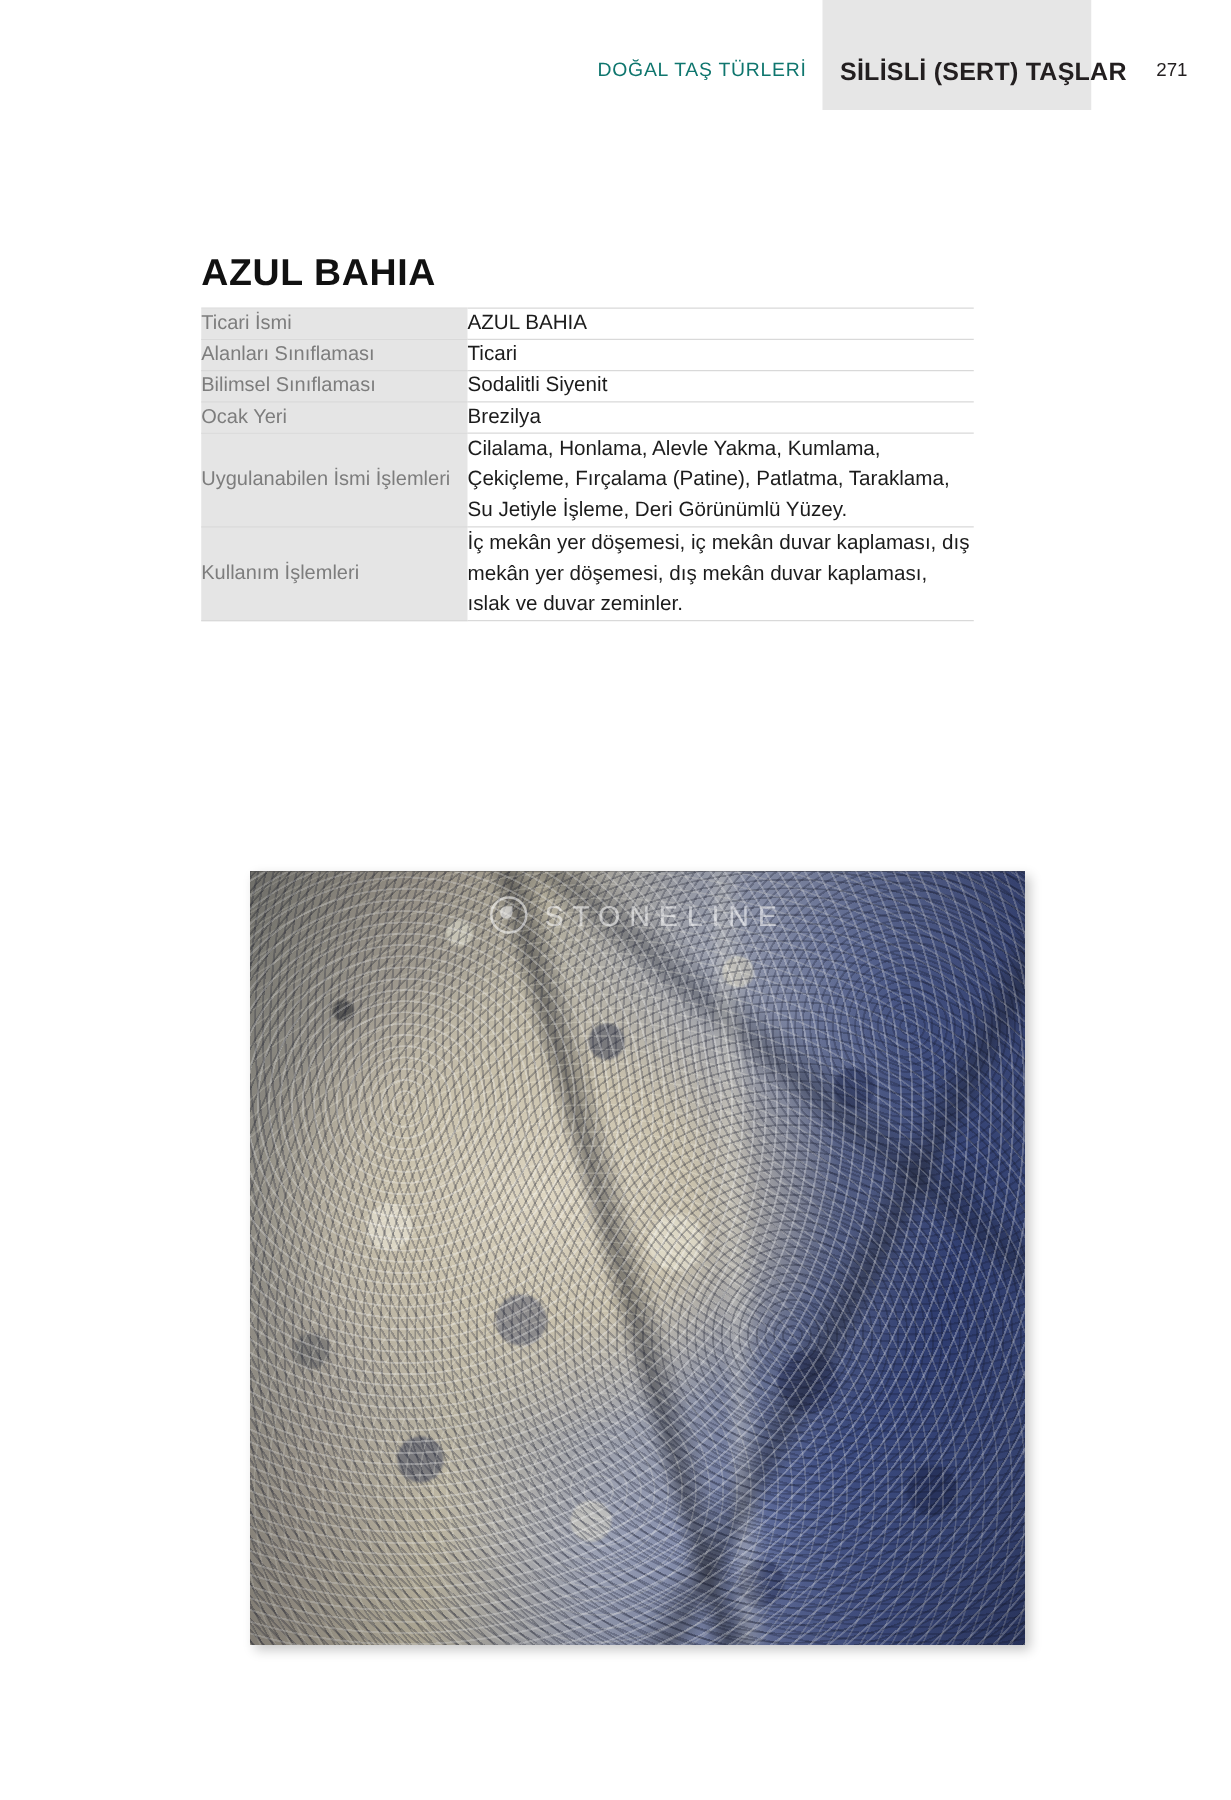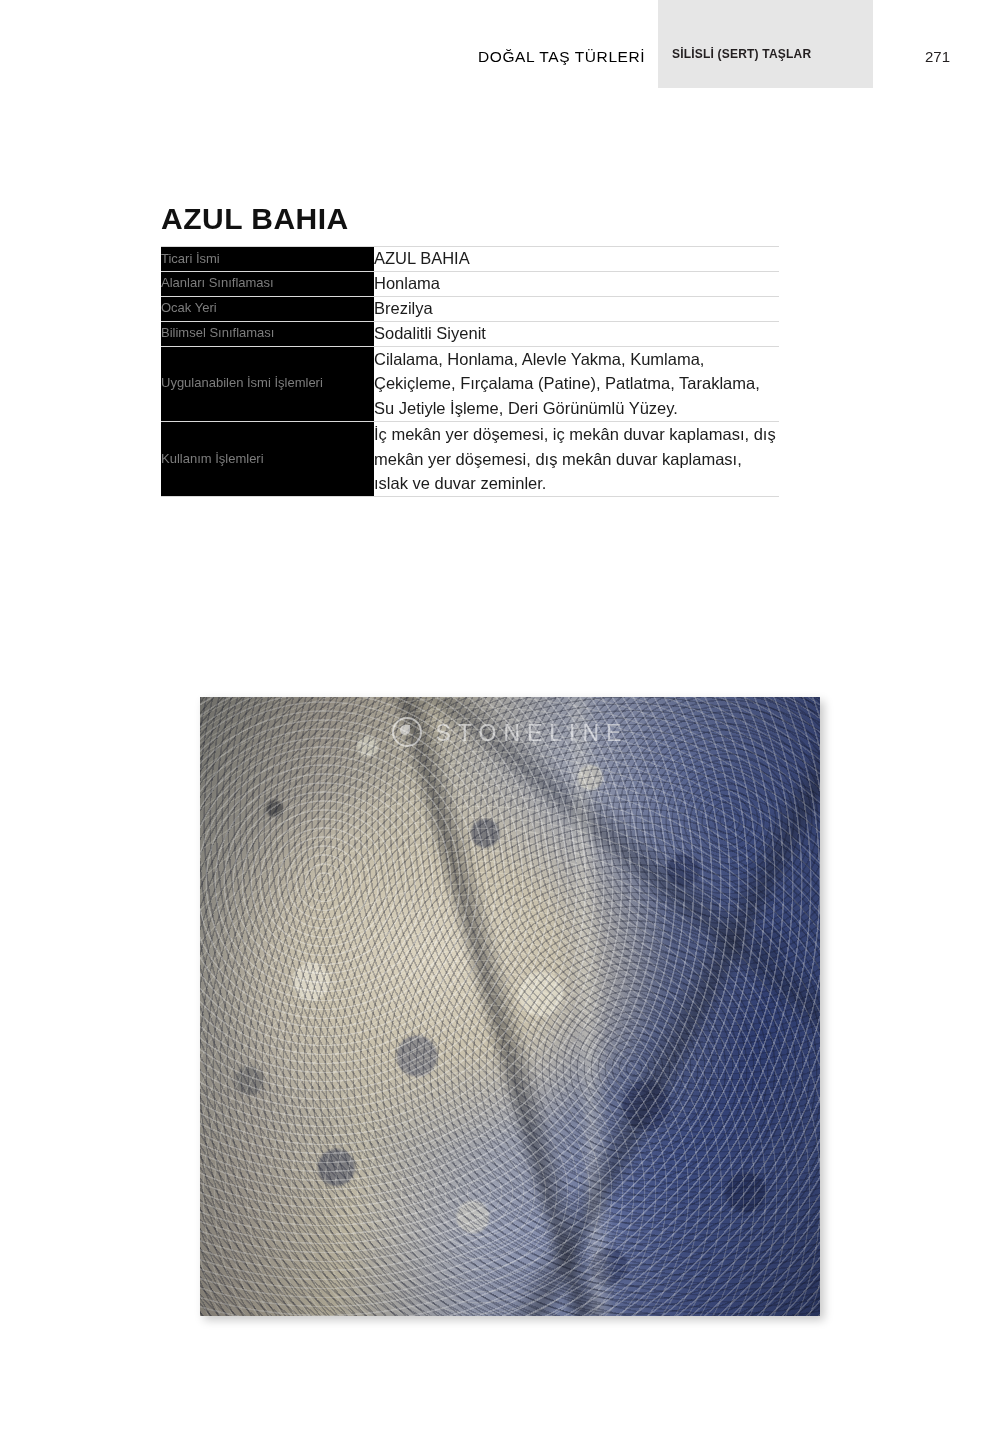--- a/index.html
+++ b/index.html
@@ -31,28 +31,28 @@
     width: 215px;
     height: 88px;
     background: #e6e6e6;
   }
   .header-left-label {
     position: absolute;
     top: 48px;
     left: 478px;
     font-size: 15.5px;
     letter-spacing: 0.6px;
-    color: #000000;
+    color: #0f766e;
     white-space: nowrap;
   }
   .header-tab-label {
     position: absolute;
     top: 47px;
     left: 672px;
-    font-size: 12px;
+    font-size: 20px;
     font-weight: bold;
     letter-spacing: 0.2px;
     color: #231f20;
     white-space: nowrap;
   }
   .header-page-number {
     position: absolute;
     top: 48px;
     left: 925px;
     font-size: 15px;
@@ -85,23 +85,23 @@
   }
   .spec-table tr:first-child {
     border-top: 1px solid #d9d9d9;
   }
   .spec-table td {
     vertical-align: middle;
     padding: 0;
   }
   .spec-label {
     width: 213px;
-    background: #000000;
+    background: #e5e5e5;
     color: #7d7d7d;
-    font-size: 13px;
+    font-size: 16px;
     padding: 9px 0 9px 12px;
     line-height: 1.45;
   }
   .spec-value {
     color: #1c1c1c;
     font-size: 16.5px;
     padding: 9px 0 9px 16px;
     line-height: 1.45;
   }
   .spec-value.multiline {
@@ -215,29 +215,29 @@
 <h1 class="stone-title">AZUL BAHIA</h1>
 
 <table class="spec-table">
   <tbody>
     <tr>
       <td class="spec-label">Ticari İsmi</td>
       <td class="spec-value">AZUL BAHIA</td>
     </tr>
     <tr>
       <td class="spec-label">Alanları Sınıflaması</td>
-      <td class="spec-value">Honlama</td>
+      <td class="spec-value">Ticari</td>
+    </tr>
+    <tr>
+      <td class="spec-label">Bilimsel Sınıflaması</td>
+      <td class="spec-value">Sodalitli Siyenit</td>
     </tr>
     <tr>
       <td class="spec-label">Ocak Yeri</td>
       <td class="spec-value">Brezilya</td>
-    </tr>
-    <tr>
-      <td class="spec-label">Bilimsel Sınıflaması</td>
-      <td class="spec-value">Sodalitli Siyenit</td>
     </tr>
     <tr>
       <td class="spec-label">Uygulanabilen İsmi İşlemleri</td>
       <td class="spec-value multiline">Cilalama, Honlama, Alevle Yakma, Kumlama, Çekiçleme, Fırçalama (Patine), Patlatma, Taraklama, Su Jetiyle İşleme, Deri Görünümlü Yüzey.</td>
     </tr>
     <tr>
       <td class="spec-label">Kullanım İşlemleri</td>
       <td class="spec-value multiline">İç mekân yer döşemesi, iç mekân duvar kaplaması, dış mekân yer döşemesi, dış mekân duvar kaplaması, ıslak ve duvar zeminler.</td>
     </tr>
   </tbody>

